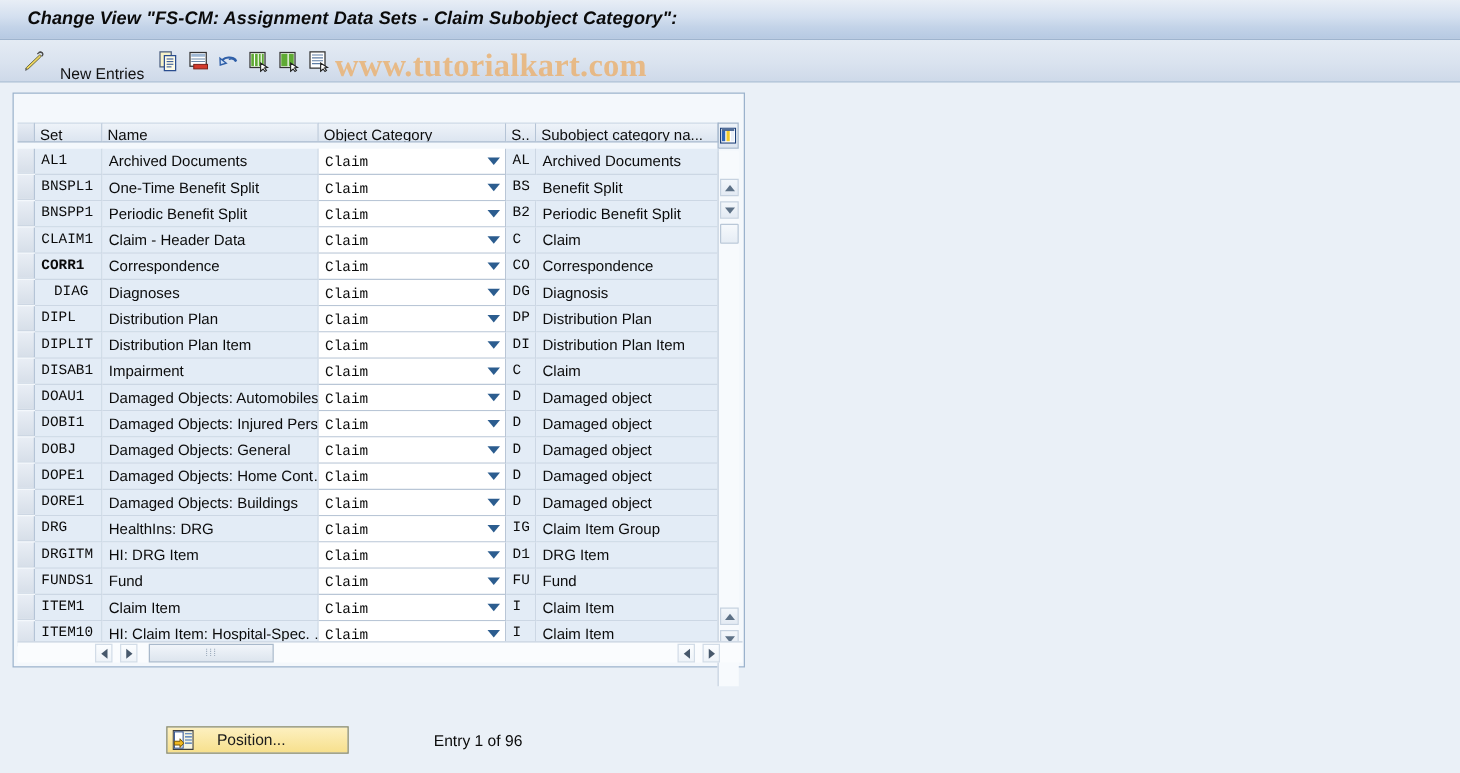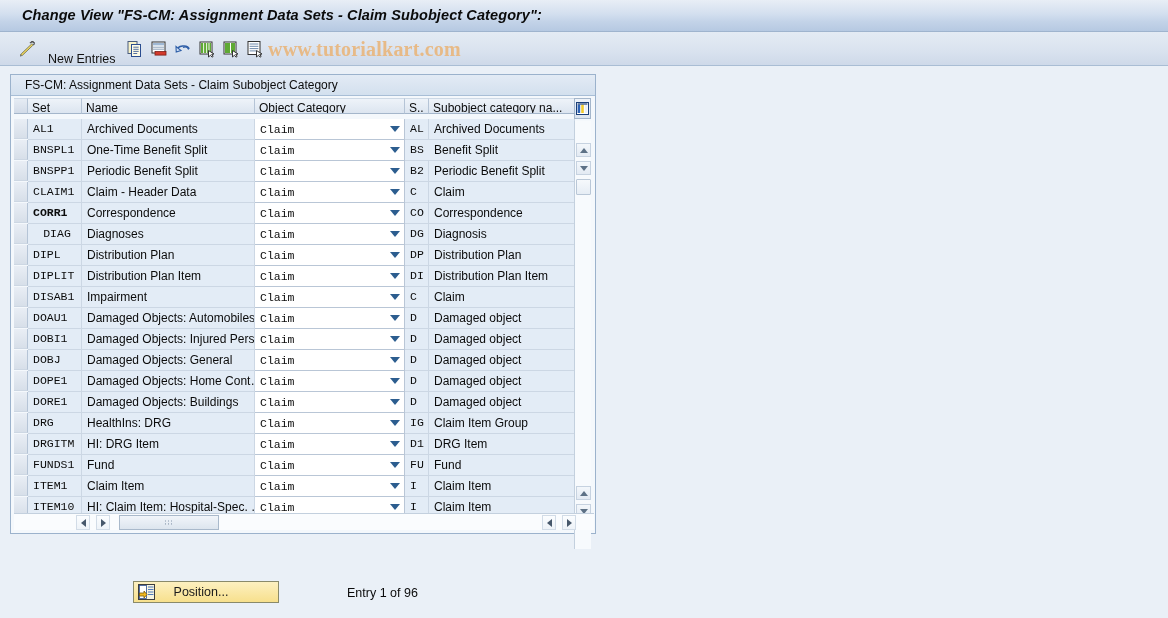--- a/index.html
+++ b/index.html
@@ -36,21 +36,21 @@
   .tb-newentries{left:48px;font-size:12.5px;color:#111;}
   .tb-ico{position:absolute;top:8px;width:18px;height:18px;}
 
   
   .ic-pencil{left:18px;}
   .ic-pencil svg{display:block;}
 
   .wm{
     position:absolute;left:268px;top:38px;
     font-family:"Liberation Serif", serif;
-    font-size:20px;font-weight:bold;color:#e8b882;
+    font-size:26px;font-weight:bold;color:#e8b882;
     white-space:nowrap;letter-spacing:0.2px;
     opacity:.95;
   }
 
   
   .panel{
     position:absolute;left:10px;top:74px;width:586px;height:460px;
     background:#f4f8fc;
     border:1px solid #9bb2cc;
     box-sizing:border-box;
@@ -268,21 +268,20 @@
         <line x1="3.6" y1="10.9" x2="10" y2="10.9"></line>
       </g>
       <path d="M10.5 10.5 L10.5 17 L12.5 15.2 L14 17.2 L15.2 16.3 L13.7 14.4 L16 14 Z" fill="#ffffff" stroke="#222" stroke-width=".9"></path>
     </svg>
   </span>
 </div>
 
 <div class="wm">www.tutorialkart.com</div>
 
 <div class="panel">
-  <div class="panel-title">FS-CM: Assignment Data Sets - Claim Subobject Category</div>
 
   <div class="grid">
 
     <div class="ghead">
       <div class="hc sel" style="left:0;width:14px;"></div>
       <div class="hc" style="left:14px;width:54px;">Set</div>
       <div class="hc" style="left:68px;width:173px;">Name</div>
       <div class="hc" style="left:241px;width:150px;">Object Category</div>
       <div class="hc" style="left:391px;width:24px;">S..</div>
       <div class="hc" style="left:415px;width:146px;">Subobject category na...</div>

